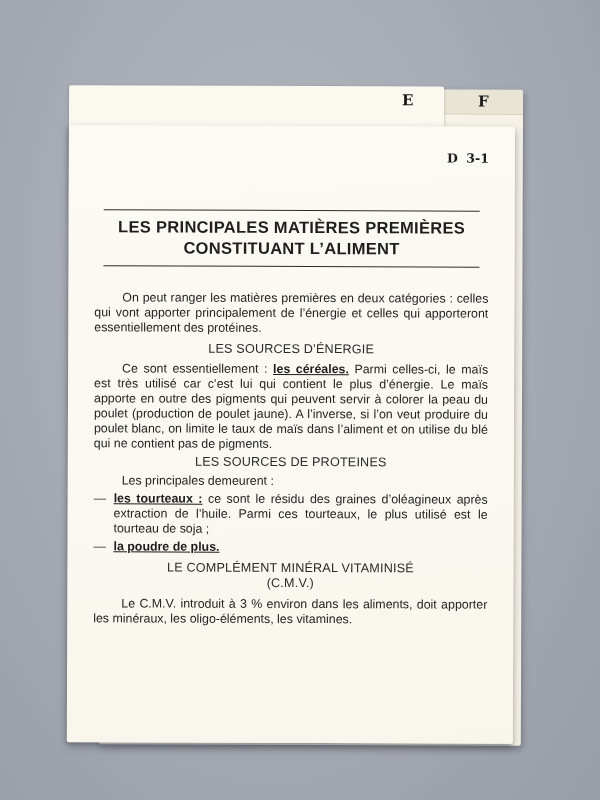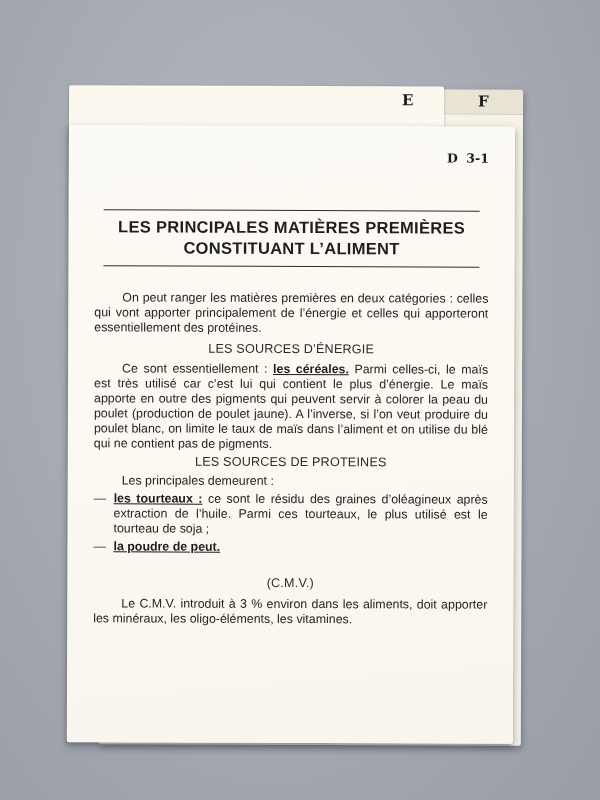--- a/index.html
+++ b/index.html
@@ -119,23 +119,23 @@
 
       <p class="para indent mt-lead">Les principales demeurent&nbsp;:</p>
 
       <div class="list">
         <div class="list-item">
           <span class="dash">—</span>
           <span class="item-text"><b>les tourteaux&nbsp;:</b><span> ce sont le résidu des graines d’oléagineux après extrac­tion de l’huile. Parmi ces tourteaux, le plus utilisé est le tourteau de soja&nbsp;;</span></span>
         </div>
         <div class="list-item">
           <span class="dash">—</span>
-          <span class="item-text"><b>la poudre de peut.</b><span></span></span>
+          <span class="item-text"><b>la poudre de plus.</b><span></span></span>
         </div>
       </div>
 
-      <p class="h-center mt-h3"><br><span>(C.M.V.)</span></p>
+      <p class="h-center mt-h3"><span>LE COMPLÉMENT MINÉRAL VITAMINISÉ</span><br><span>(C.M.V.)</span></p>
 
       <p class="para indent mt-cmv">Le C.M.V. introduit à 3&nbsp;% environ dans les aliments, doit apporter les minéraux, les oligo-éléments, les vitamines.</p>
 
     </div>
   </div>
 </div>
 
 </body></html>

